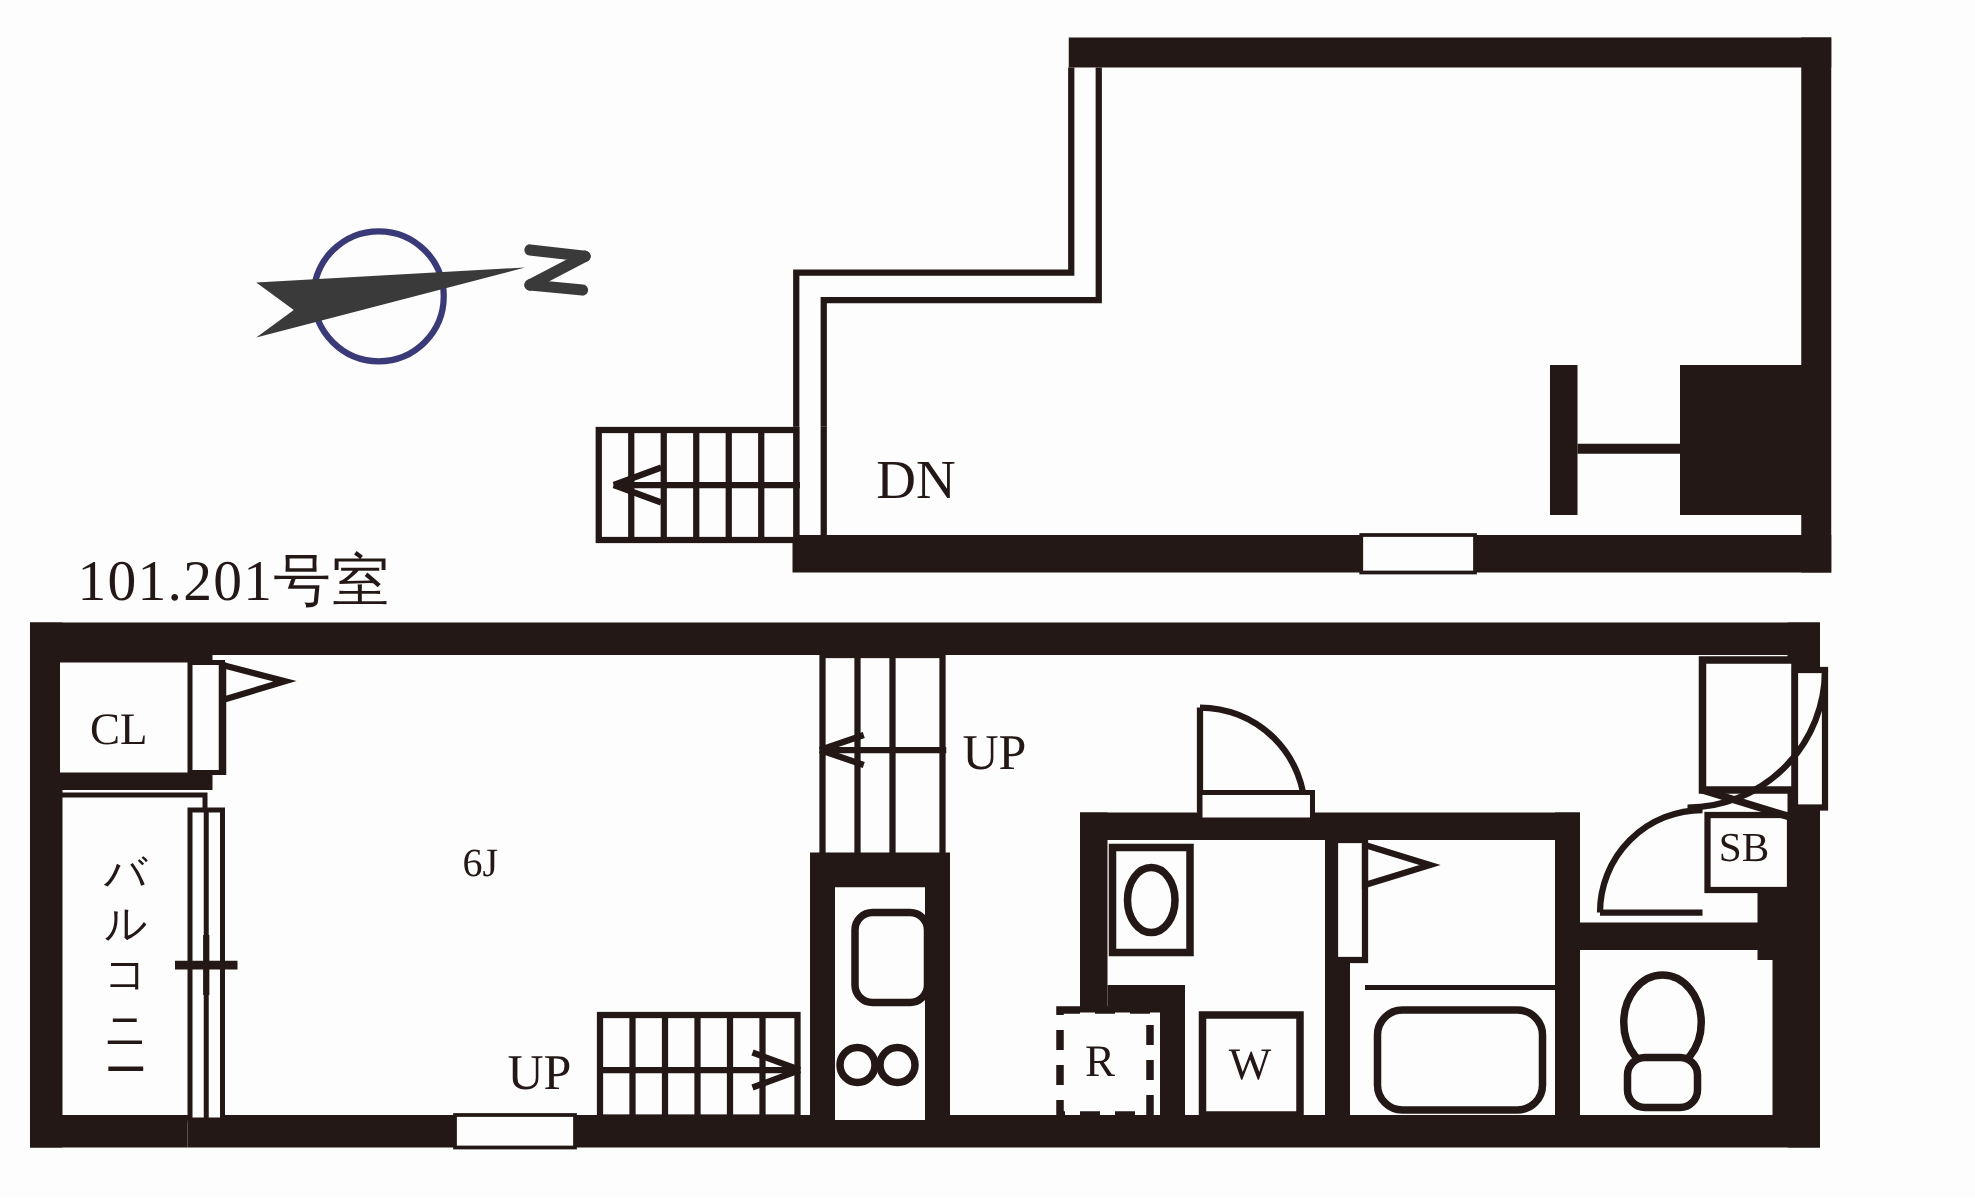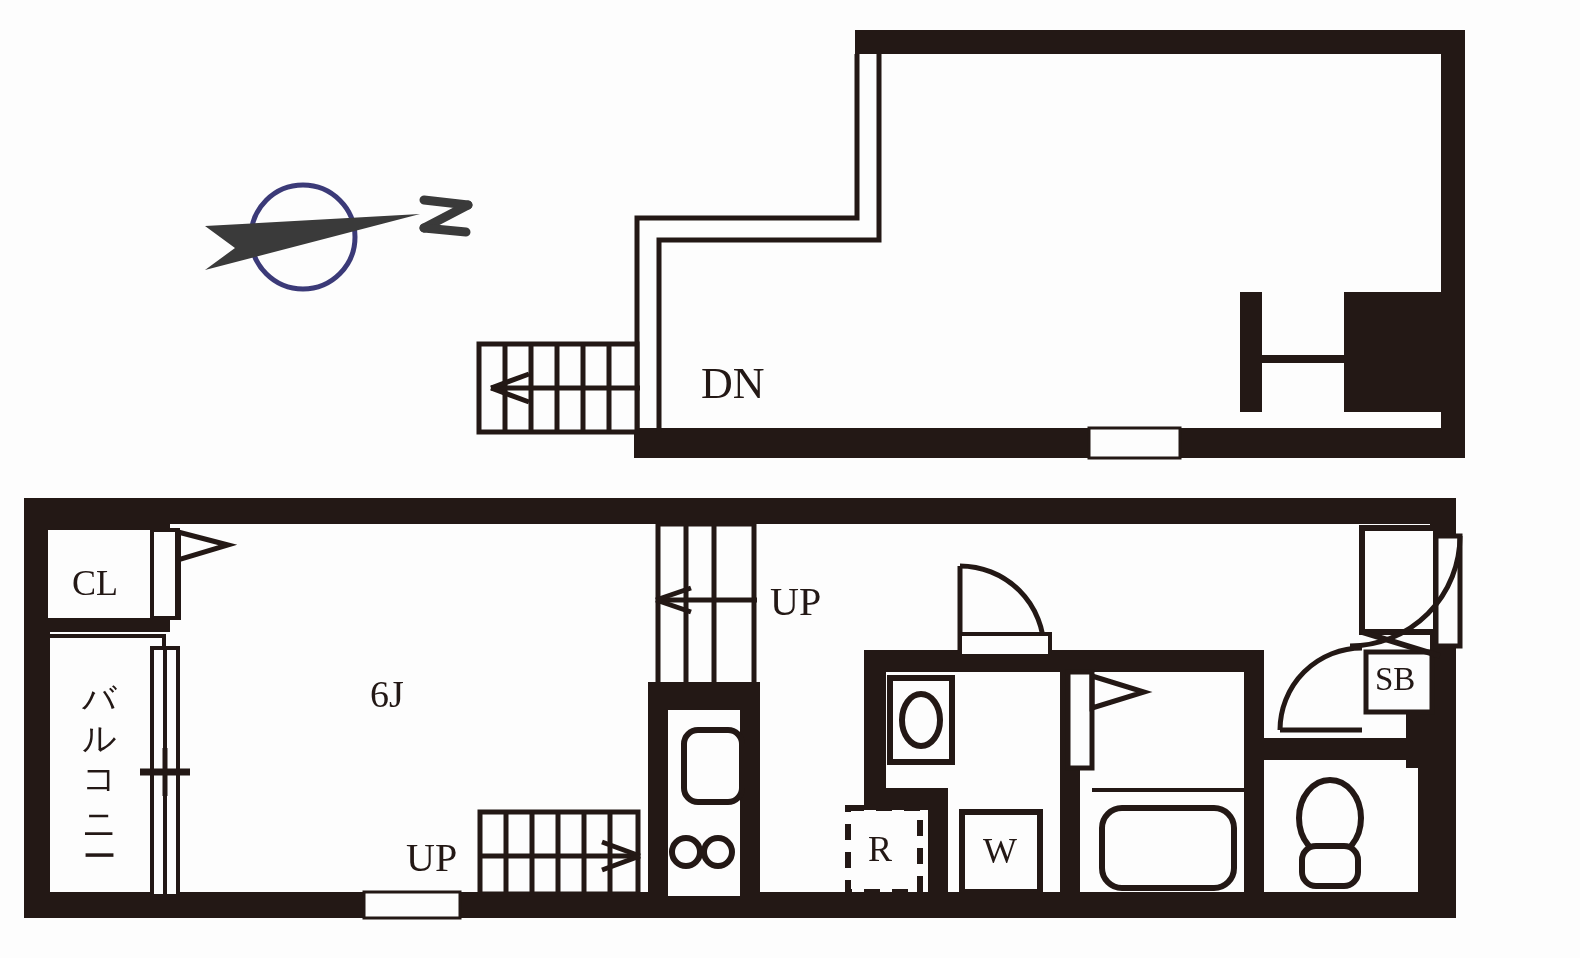--- a/index.html
+++ b/index.html
@@ -211,26 +211,27 @@
         <line x1="468" y1="205" x2="424" y2="228"></line>
         <line x1="424" y1="228" x2="466" y2="232"></line>
       </g>
     </g>
 
   </svg>
 
 
   <div class="lbl" style="left:653px;top:358px;font-size:44px;margin-left:48px;">DN</div>
 
+  <div class="lbl" style="left:62px;top:434px;font-size:46px;letter-spacing:1px;">101.201号室</div>
 
   <div class="lbl" style="left:72px;top:562px;font-size:36px;">CL</div>
 
   <div class="lbl vert" style="left:76px;top:660px;font-size:34px;">バルコニー</div>
 
-  <div class="lbl" style="left:370px;top:672px;font-size:38px;">6J</div>
+  <div class="lbl" style="left:370px;top:672px;font-size:32px;">6J</div>
 
   <div class="lbl" style="left:770px;top:578px;font-size:40px;">UP</div>
 
   <div class="lbl" style="left:406px;top:834px;font-size:40px;">UP</div>
 
   <div class="lbl" style="left:868px;top:828px;font-size:36px;">R</div>
 
   <div class="lbl" style="left:983px;top:830px;font-size:36px;">W</div>
 
   <div class="lbl" style="left:1375px;top:661px;font-size:33px;">SB</div>

